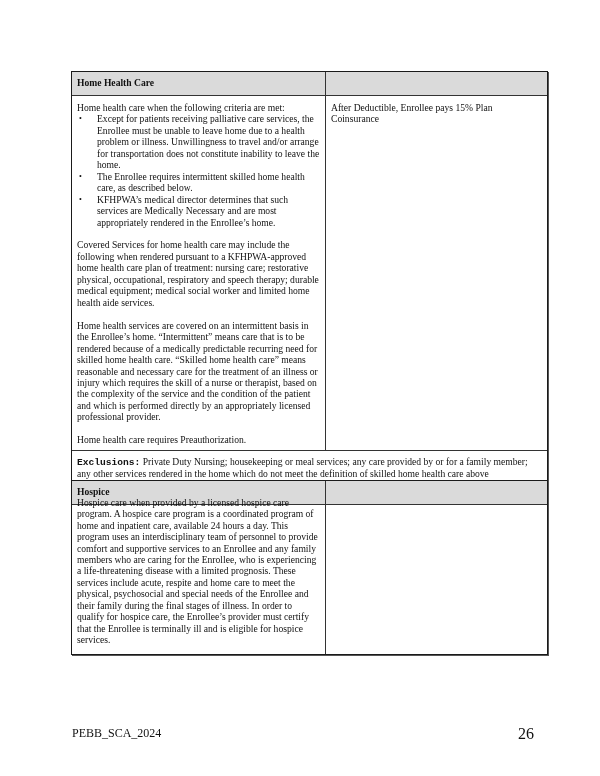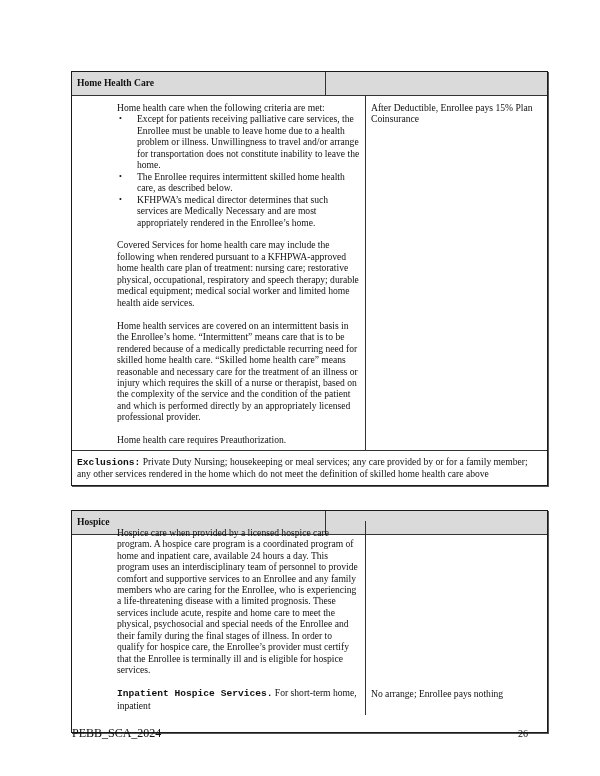--- a/index.html
+++ b/index.html
@@ -19,21 +19,21 @@
     }
     .tbl {
       position: absolute;
       left: 71px;
       width: 477px;
       border: 1.5px solid #1a1a1a;
       box-sizing: border-box;
       box-shadow: 1px 1px 0 #555;
     }
     #tbl-home { top: 71px; }
-    #tbl-hospice { top: 510px; height: 223px; overflow: hidden; }
+    #tbl-hospice { top: 480px; height: 175px; overflow: hidden; }
 
     .row { display: flex; }
     .hdr {
       background: #dadada;
       border-bottom: 1px solid #333;
       height: 23px;
     }
     .cell-left {
       width: 254px;
       box-sizing: border-box;
@@ -42,21 +42,21 @@
     }
     .cell-right {
       flex: 1;
       box-sizing: border-box;
       padding: 16px 5px;
     }
     .hdr .cell-left, .hdr .cell-right {
       padding-top: 5px;
       font-weight: bold;
     }
-    .body-row .cell-left { padding-top: 6px; margin-left: 40px; }
+    .body-row .cell-left { padding-top: 6px; }
     .body-row .cell-right { padding-top: 6px; }
 
     p { margin: 0; }
     .gap { height: 11.5px; }
     ul.crit {
       margin: 0;
       padding: 0;
       list-style: none;
     }
     ul.crit li {
@@ -78,21 +78,21 @@
     .footer-left {
       position: absolute;
       left: 72px;
       top: 728px;
       font-size: 12px;
     }
     .footer-right {
       position: absolute;
       left: 518px;
       top: 728px;
-      font-size: 10px;
+      font-size: 16px;
     }
   </style>
 </head>
 <body>
 
 <div class="tbl" id="tbl-home">
   <div class="row hdr">
     <div class="cell-left">Home Health Care</div>
     <div class="cell-right"></div>
   </div>

